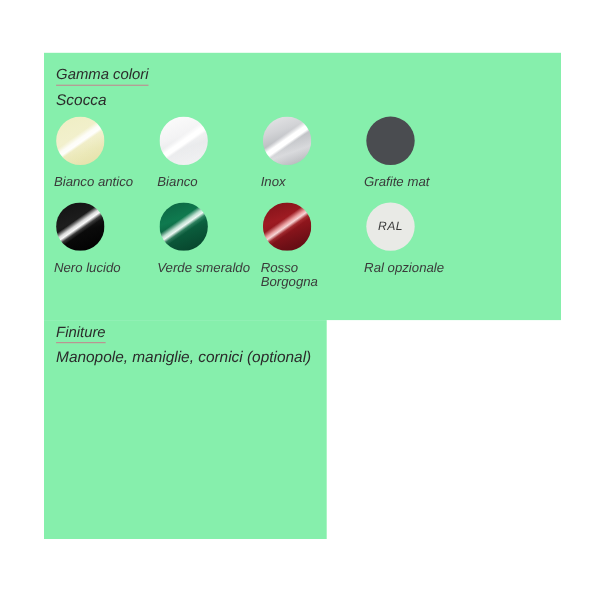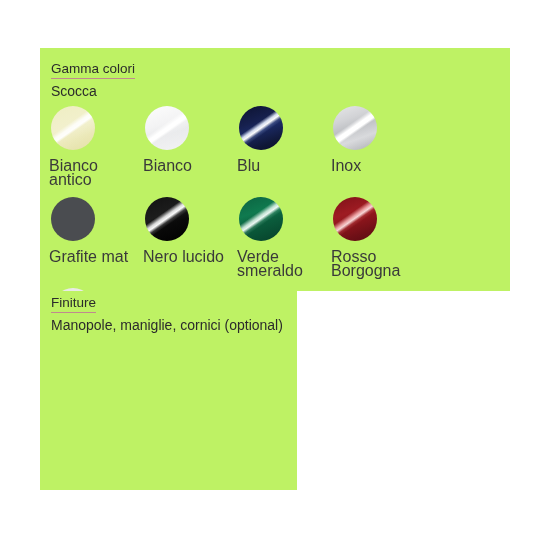--- a/index.html
+++ b/index.html
@@ -11,21 +11,22 @@
     width: 550px;
     height: 550px;
     position: relative;
     overflow: hidden;
     font-family: "Liberation Sans", sans-serif;
     -webkit-font-smoothing: antialiased;
   }
 
   .panel {
     position: absolute;
-    background: #bef264;
+    background: #86efac;
+    font-style: italic;
   }
 
   
   #panel-colori {
     left: 40px;
     top: 48px;
     width: 470px;
     height: 243px;
   }
 
@@ -80,21 +81,21 @@
   .swatch {
     width: 44px;
     height: 44px;
     border-radius: 50%;
     margin-left: 2px;
     position: relative;
   }
 
   .swatch-label {
     margin-top: 9px;
-    font-size: 16px;
+    font-size: 12px;
     line-height: 13.5px;
     color: #3a3a3a;
     max-width: 86px;
   }
 
   
   .ral-text {
     position: absolute;
     inset: 0;
     display: flex;
@@ -244,24 +245,20 @@
     <div class="cell">
       <div class="swatch sw-bianco-antico"></div>
       <div class="swatch-label">Bianco antico</div>
     </div>
 
     <div class="cell">
       <div class="swatch sw-bianco"></div>
       <div class="swatch-label">Bianco</div>
     </div>
 
-    <div class="cell">
-      <div class="swatch sw-blu"></div>
-      <div class="swatch-label">Blu</div>
-    </div>
 
     <div class="cell">
       <div class="swatch sw-inox"></div>
       <div class="swatch-label">Inox</div>
     </div>
 
     <div class="cell">
       <div class="swatch sw-grafite"></div>
       <div class="swatch-label">Grafite mat</div>
     </div>

